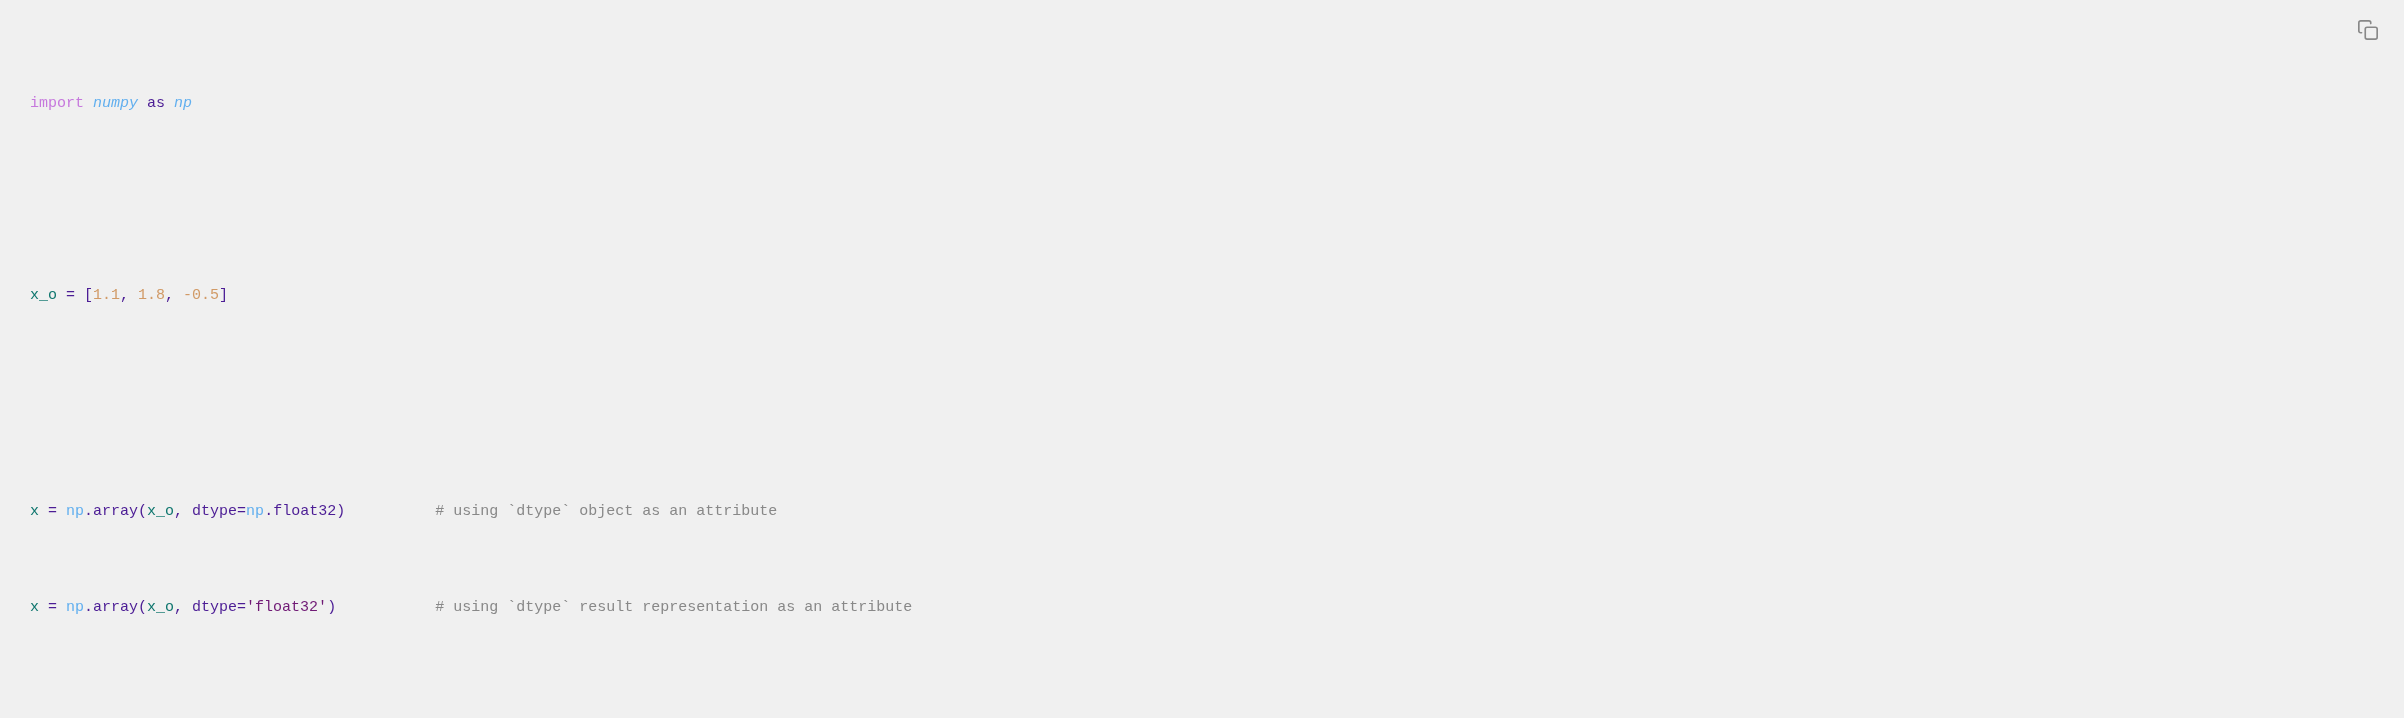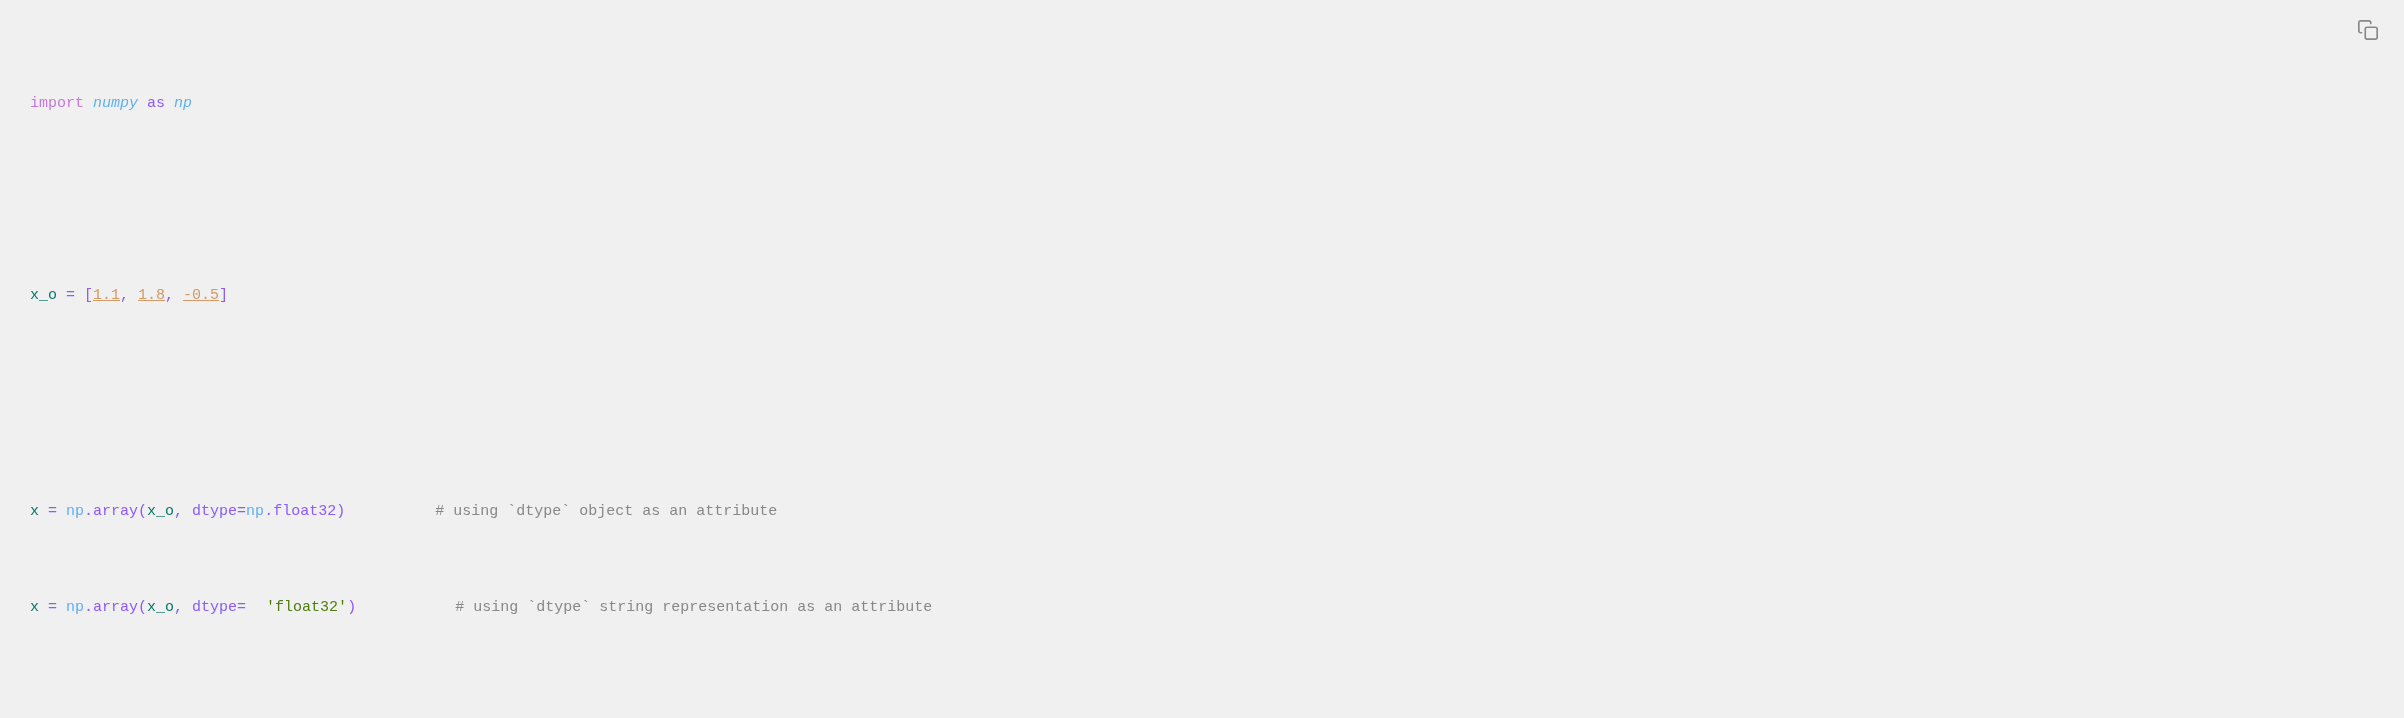--- a/index.html
+++ b/index.html
@@ -40,24 +40,24 @@
       white-space: pre;
     }
     .line {
       display: block;
       min-height: 1.6em;
     }
     
     .kw { color: #c678dd; margin-top: 15px; }        
     .nm { color: #61afef; font-style: italic; }        
     .var { color: #0f766e; }       
-    .num { color: #d19a66; text-decoration: underline; }       
-    .str { color: #4d7c0f; margin-left: 20px; }        
+    .num { color: #d19a66; }       
+    .str { color: #701a75; }        
     .comment { color: #888888; }   
-    .plain { color: #8b5cf6; }    
+    .plain { color: #4c1d95; }    
     .np { color: #61afef; }
   </style>
 </head>
 <body>
 
 <div class="code-container">
   <button class="copy-button" title="Copy">
     <svg viewBox="0 0 24 24" fill="none" stroke="currentColor" stroke-width="1.8" stroke-linecap="round" stroke-linejoin="round">
       <rect x="9" y="9" width="13" height="13" rx="2" ry="2"></rect>
       <path d="M5 15H4a2 2 0 0 1-2-2V4a2 2 0 0 1 2-2h9a2 2 0 0 1 2 2v1"></path>
@@ -70,21 +70,21 @@
     
     <span class="line"> </span>
     
     <span class="line"><span class="var">x_o</span><span class="plain"> = [</span><span class="num">1.1</span><span class="plain">, </span><span class="num">1.8</span><span class="plain">, </span><span class="num">-0.5</span><span class="plain">]</span></span>
     
     <span class="line"> </span>
     
     
     <span class="line"><span class="var">x</span><span class="plain"> = </span><span class="np">np</span><span class="plain">.</span><span class="plain">array(</span><span class="var">x_o</span><span class="plain">, dtype=</span><span class="np">np</span><span class="plain">.float32)          </span><span class="comment"># using `dtype` object as an attribute</span></span>
     
-    <span class="line"><span class="var">x</span><span class="plain"> = </span><span class="np">np</span><span class="plain">.</span><span class="plain">array(</span><span class="var">x_o</span><span class="plain">, dtype=</span><span class="str">'float32'</span><span class="plain">)           </span><span class="comment"># using `dtype` string representation as an attribute</span></span>
+    <span class="line"><span class="var">x</span><span class="plain"> = </span><span class="np">np</span><span class="plain">.</span><span class="plain">array(</span><span class="var">x_o</span><span class="plain">, dtype=</span><span class="str">'float32'</span><span class="plain">)           </span><span class="comment"># using `dtype` result representation as an attribute</span></span>
     
     
     
     
     
     
     
     
     
     

